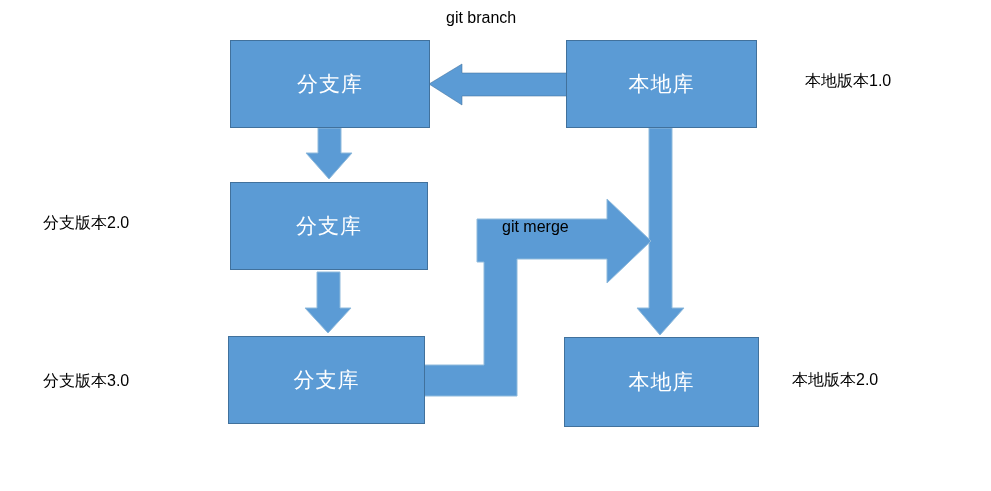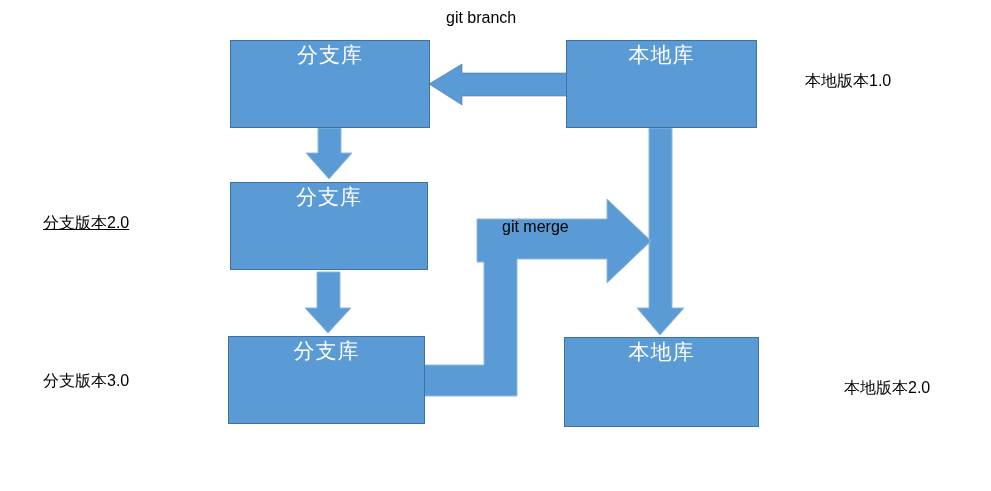--- a/index.html
+++ b/index.html
@@ -38,40 +38,41 @@
     stroke: var(--node-border);
     stroke-opacity: 0.55;
   }
   .node {
     position: absolute;
     box-sizing: border-box;
     background: var(--node-fill);
     border: 1.5px solid var(--node-border);
     color: var(--node-text);
     display: flex;
+    align-items: center;
     justify-content: center;
     font-size: 21px;
     letter-spacing: 1px;
   }
   .side-label, .arrow-label {
     position: absolute;
     color: var(--label-text);
     font-size: 16px;
     white-space: nowrap;
   }
   .n-branch1 { left: 230px; top: 40px;  width: 200px; height: 88px; }
   .n-branch2 { left: 230px; top: 182px; width: 198px; height: 88px; }
   .n-branch3 { left: 228px; top: 336px; width: 197px; height: 88px; }
   .n-local1  { left: 566px; top: 40px;  width: 191px; height: 88px; }
   .n-local2  { left: 564px; top: 337px; width: 195px; height: 90px; }
   .l-branch-v1 { left: 43px;  top: 72px; }
-  .l-branch-v2 { left: 43px;  top: 213px; text-decoration: underline; }
+  .l-branch-v2 { left: 43px;  top: 213px; }
   .l-branch-v3 { left: 43px;  top: 371px; }
   .l-local-v1  { left: 805px; top: 71px; }
-  .l-local-v2  { left: 844px; top: 370px; margin-top: 8px; }
+  .l-local-v2  { left: 792px; top: 370px; }
   .l-git-branch { left: 446px; top: 9px; }
   .l-git-merge  { left: 502px; top: 170px; margin-top: 48px; }
 </style>
 </head>
 <body>
 
 <div class="canvas">
 
   <svg class="arrows" viewBox="0 0 991 491" aria-hidden="true">
 

